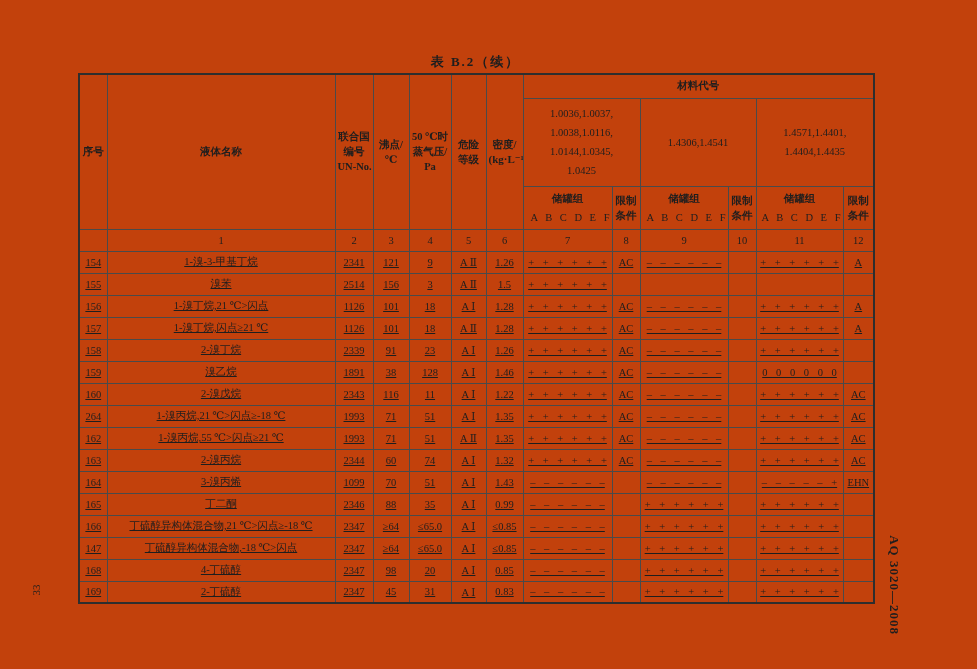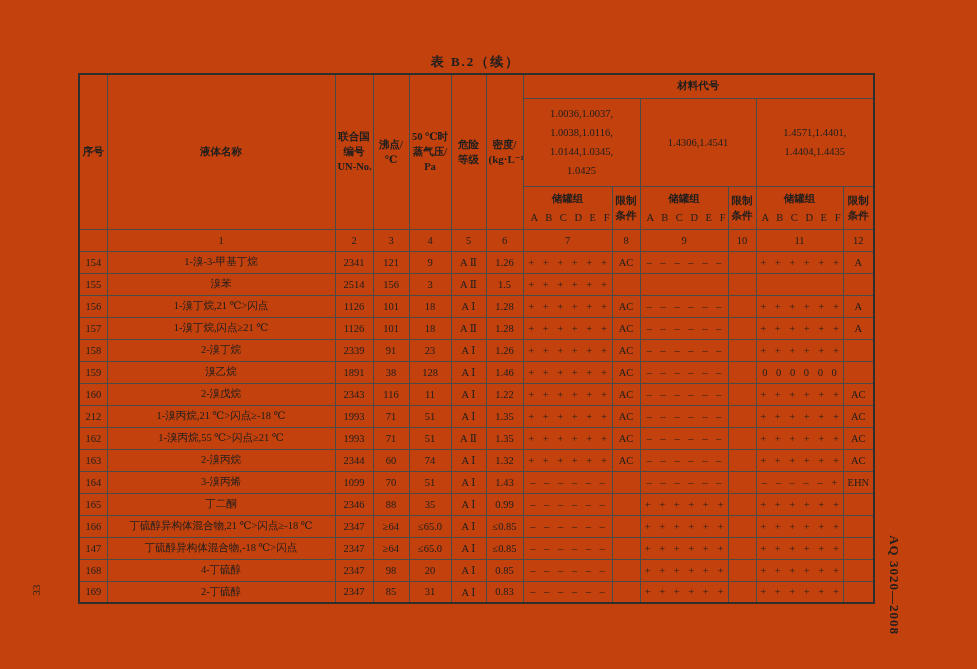--- a/index.html
+++ b/index.html
@@ -23,21 +23,21 @@
     text-align:center; vertical-align:middle;
     padding:0 2px; white-space:nowrap; overflow:hidden;
   }
   .main th { font-weight:bold; }
   .main th .mat-line, .main th .letters { font-weight:normal; }
   tr.hrowA { height:24px; }
   tr.hrowB { height:88px; }
   tr.hrowC { height:43px; }
   tr.numrow { height:22px; }
   tr.numrow td { font-size:10.5px; }
-  tr.drow { height:22px; }
+  tr.drow { height:22px;text-decoration:underline; }
   .name-cell { text-align:left; padding-left:6px; }
   .marks { word-spacing:6px; letter-spacing:0; }
   .letters { word-spacing:5px;text-align:right; }
   .mat-line { line-height:19px; }
   .hline { line-height:15px; }
   .tg-line { line-height:19px; }
   .page-number {
     position:absolute; left:24px; top:584px; width:24px; text-align:center;
     transform:rotate(-90deg); font-size:11px;
   }
@@ -254,21 +254,21 @@
       <td>A Ⅰ</td>
       <td>1.22</td>
       <td class="marks">+ + + + + +</td>
       <td>AC</td>
       <td class="marks">– – – – – –</td>
       <td></td>
       <td class="marks">+ + + + + +</td>
       <td>AC</td>
     </tr>
         <tr class="drow">
-      <td>212</td>
+      <td>264</td>
       <td class="name-cell">1-溴丙烷,21 ℃&gt;闪点≥-18 ℃</td>
       <td>1993</td>
       <td>71</td>
       <td>51</td>
       <td>A Ⅰ</td>
       <td>1.35</td>
       <td class="marks">+ + + + + +</td>
       <td>AC</td>
       <td class="marks">– – – – – –</td>
       <td></td>
@@ -377,21 +377,21 @@
       <td></td>
       <td class="marks">+ + + + + +</td>
       <td></td>
       <td class="marks">+ + + + + +</td>
       <td></td>
     </tr>
         <tr class="drow">
       <td>169</td>
       <td class="name-cell">2-丁硫醇</td>
       <td>2347</td>
-      <td>85</td>
+      <td>45</td>
       <td>31</td>
       <td>A Ⅰ</td>
       <td>0.83</td>
       <td class="marks">– – – – – –</td>
       <td></td>
       <td class="marks">+ + + + + +</td>
       <td></td>
       <td class="marks">+ + + + + +</td>
       <td></td>
     </tr>

